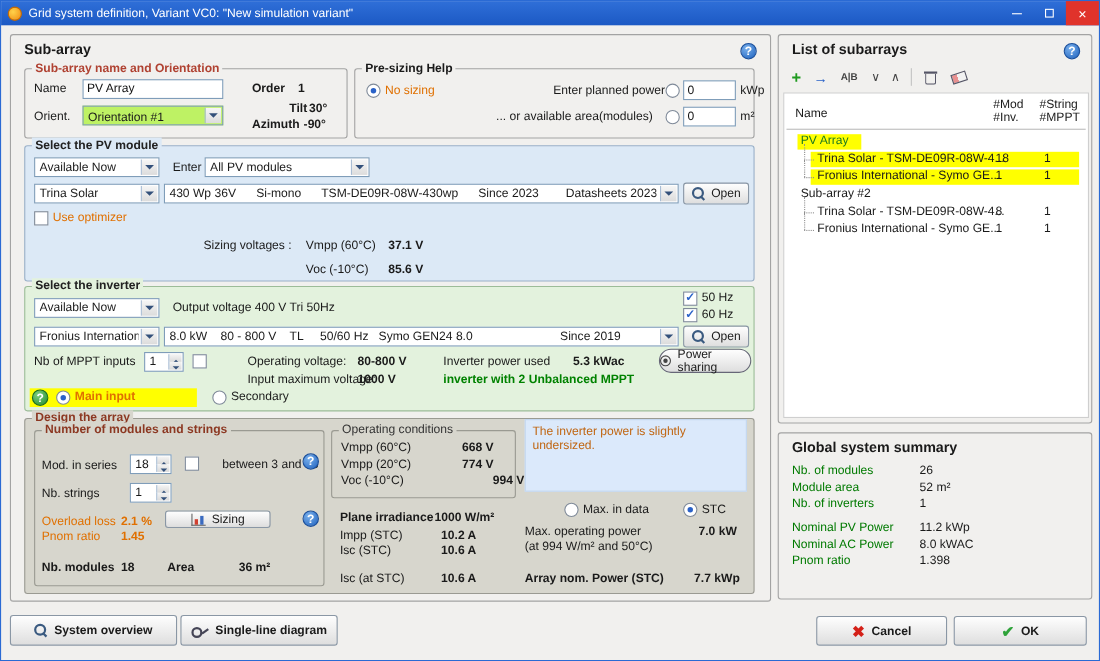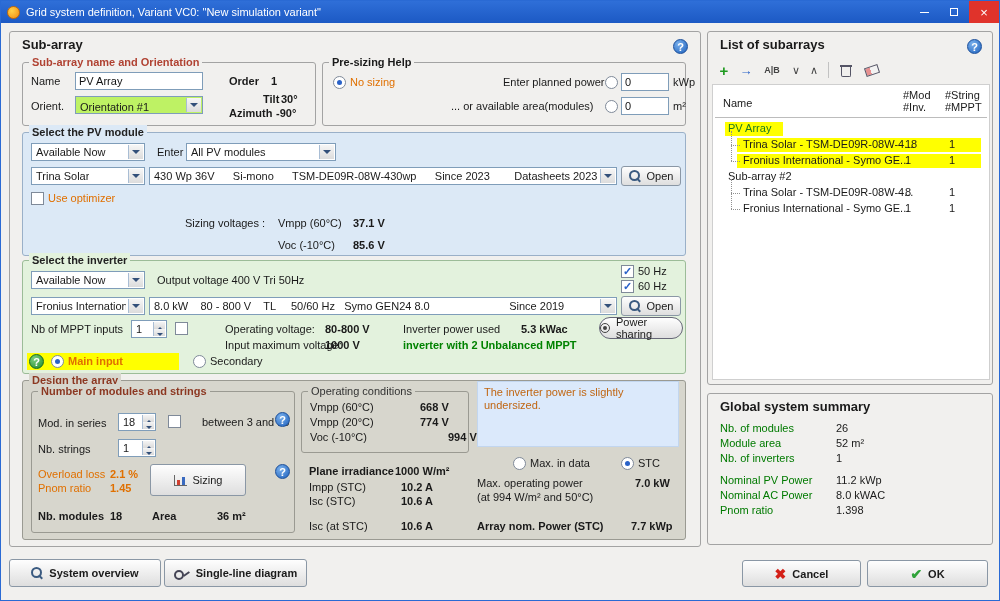--- a/index.html
+++ b/index.html
@@ -255,21 +255,21 @@
           <span>1</span>
           <span class="arrows">
             <span class="sar up"></span>
             <span class="sar dn"></span>
           </span>
         </div>
         <span class="lbl orange" style="left:6px;top:76px;">Overload loss</span>
         <span class="lbl orange b" style="left:78px;top:76px;">2.1 %</span>
         <span class="lbl orange" style="left:6px;top:90px;">Pnom ratio</span>
         <span class="lbl orange b" style="left:78px;top:90px;">1.45</span>
-        <div class="btn" style="left:118px;top:72px;width:96px;height:32px;">
+        <div class="btn" style="left:118px;top:72px;width:96px;height:16px;">
           <span class="chartico"></span>
           <span>Sizing</span>
         </div>
         <span class="help" style="right:4px;top:72px;">
             <span>?</span>
           </span>
         <span class="lbl b" style="left:6px;top:118px;">Nb. modules</span>
         <span class="lbl b" style="left:78px;top:118px;">18</span>
         <span class="lbl b" style="left:120px;top:118px;">Area</span>
         <span class="lbl b" style="left:185px;top:118px;">36 m²</span>

